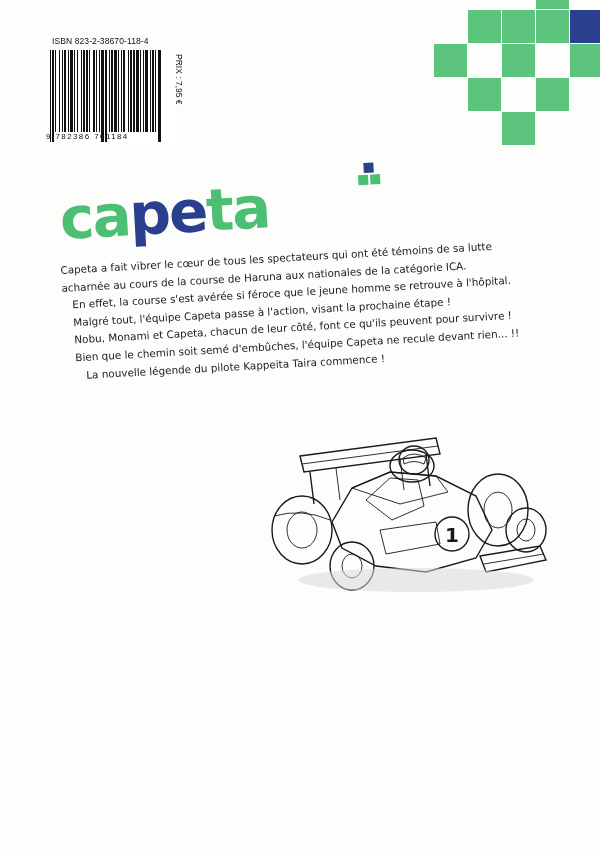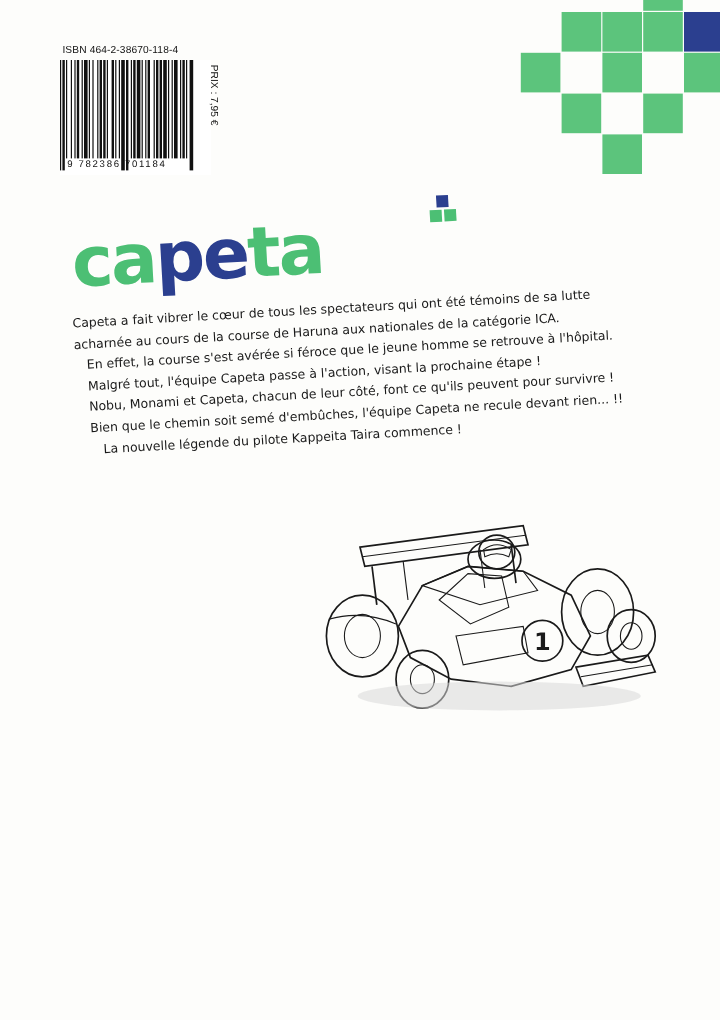--- a/index.html
+++ b/index.html
@@ -49,21 +49,21 @@
     background: #ffffff;
   }
   .bar {
     position: absolute;
     top: 0;
     height: 82px;
     background: #111;
   }
   #barcode-digits {
     position: absolute;
-    left: 12px;
+    left: 2px;
     top: 96px;
     width: 128px;
     font-size: 8px;
     letter-spacing: 1.4px;
     color: #111;
     white-space: nowrap;
   }
   #price-text {
     position: absolute;
     left: 140px;
@@ -145,21 +145,21 @@
   }
   .ink { stroke: #1a1a1a; fill: none; stroke-width: 1.4; }
   .ink-thin { stroke: #1a1a1a; fill: none; stroke-width: 0.9; }
 </style>
 </head>
 <body>
 
 <div id="page">
 
   <div id="barcode-block">
-    <div id="isbn-text">ISBN 464-2-38670-118-4</div>
+    <div id="isbn-text">ISBN 823-2-38670-118-4</div>
     <div id="barcode-bars">
         <div class="bar" style="left: 0px; width: 1px; height: 92px;"></div>
         <div class="bar" style="left: 2px; width: 2px; height: 92px;"></div>
         <div class="bar" style="left: 5px; width: 1px;"></div>
         <div class="bar" style="left: 9px; width: 1px;"></div>
         <div class="bar" style="left: 12px; width: 1px;"></div>
         <div class="bar" style="left: 14px; width: 2px;"></div>
         <div class="bar" style="left: 18px; width: 1px;"></div>
         <div class="bar" style="left: 20px; width: 3px;"></div>
         <div class="bar" style="left: 24px; width: 1px;"></div>

